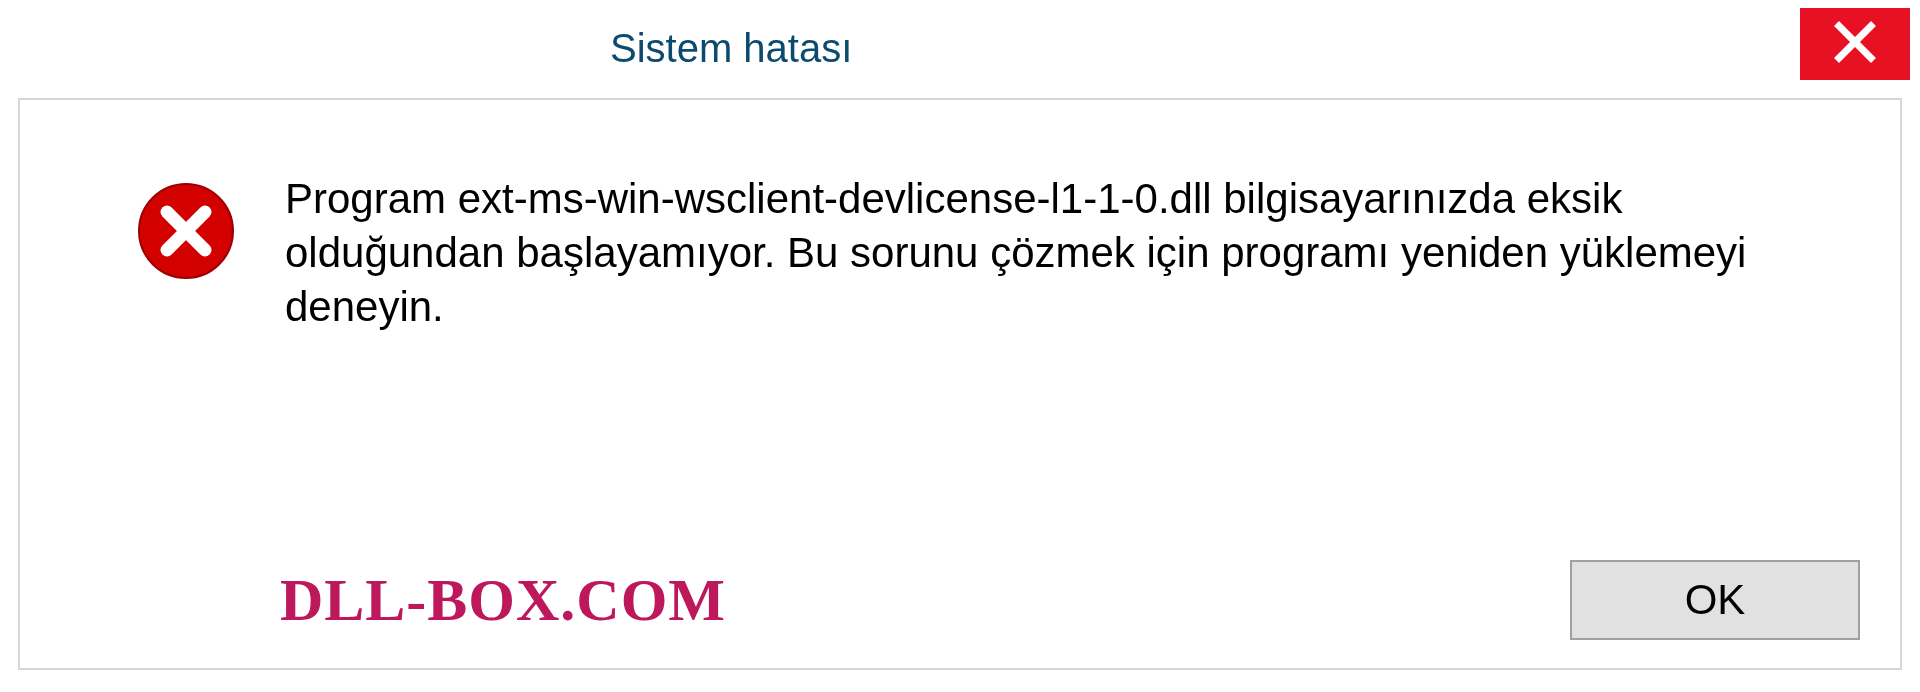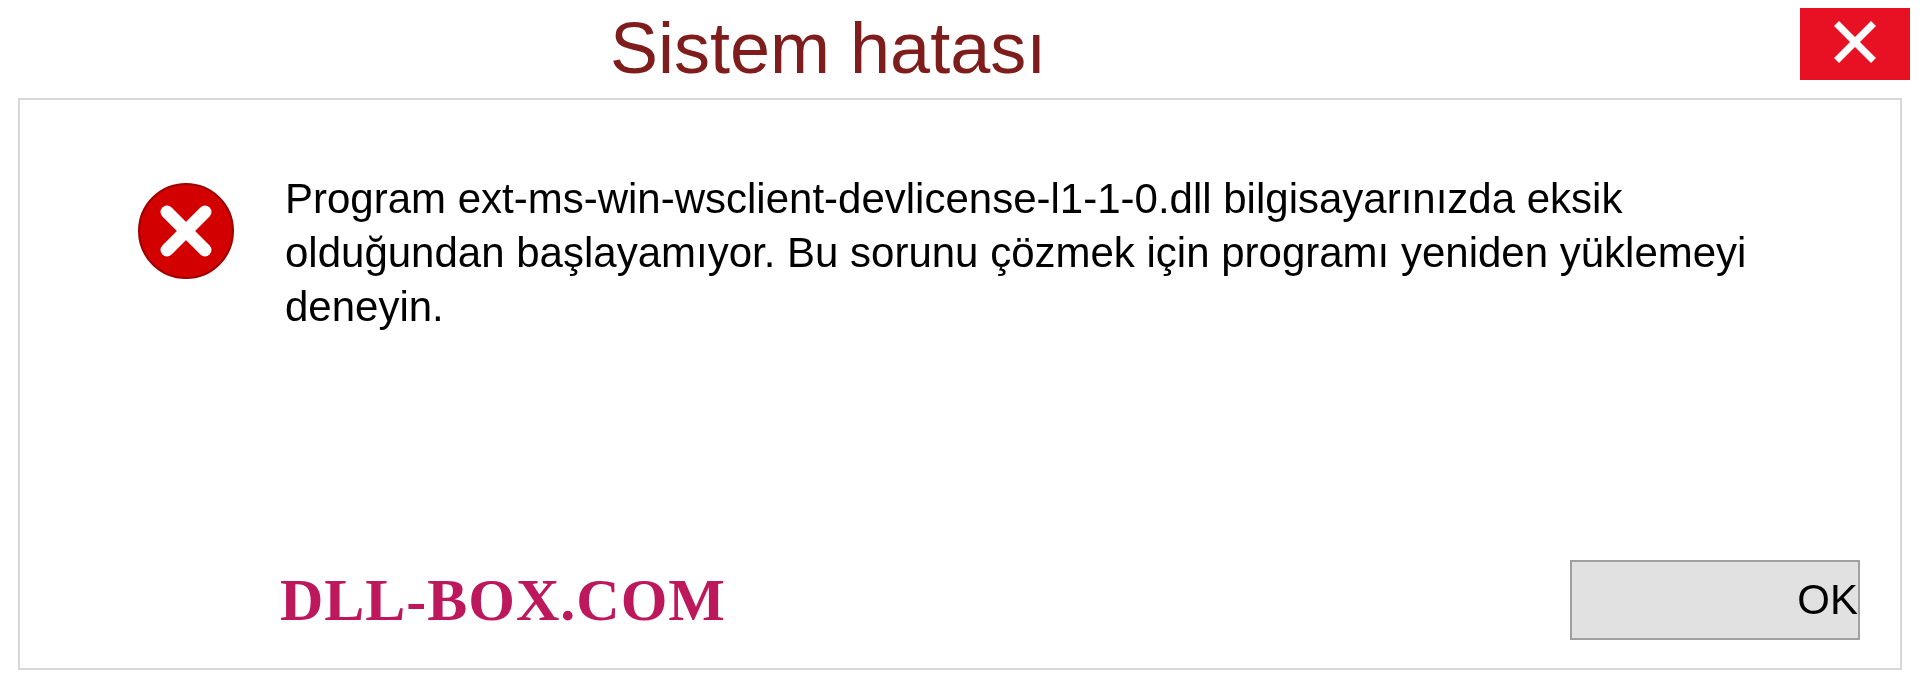--- a/index.html
+++ b/index.html
@@ -16,23 +16,23 @@
     }
     .titlebar {
       display: flex;
       align-items: center;
       height: 96px;
       padding-left: 610px;
       position: relative;
       background: #ffffff;
     }
     .title-text {
-      font-size: 72px;
+      font-size: 40px;
       font-weight: 400;
-      color: #7f1d1d;
+      color: #0c4a6e;
     }
     .close-btn {
       position: absolute;
       right: 10px;
       top: 8px;
       width: 110px;
       height: 72px;
       background: #e81123;
       display: flex;
       align-items: center;
@@ -90,21 +90,21 @@
     }
     .ok-btn {
       width: 290px;
       height: 80px;
       background: #e1e1e1;
       border: 2px solid #a0a0a0;
       font-size: 42px;
       color: #000000;
       display: flex;
       align-items: center;
-      justify-content: flex-end;
+      justify-content: center;
       cursor: pointer;
     }
   </style>
 </head>
 <body>
 
 <div class="titlebar">
   <div class="title-text">Sistem hatası</div>
   <div class="close-btn">
     <span>

